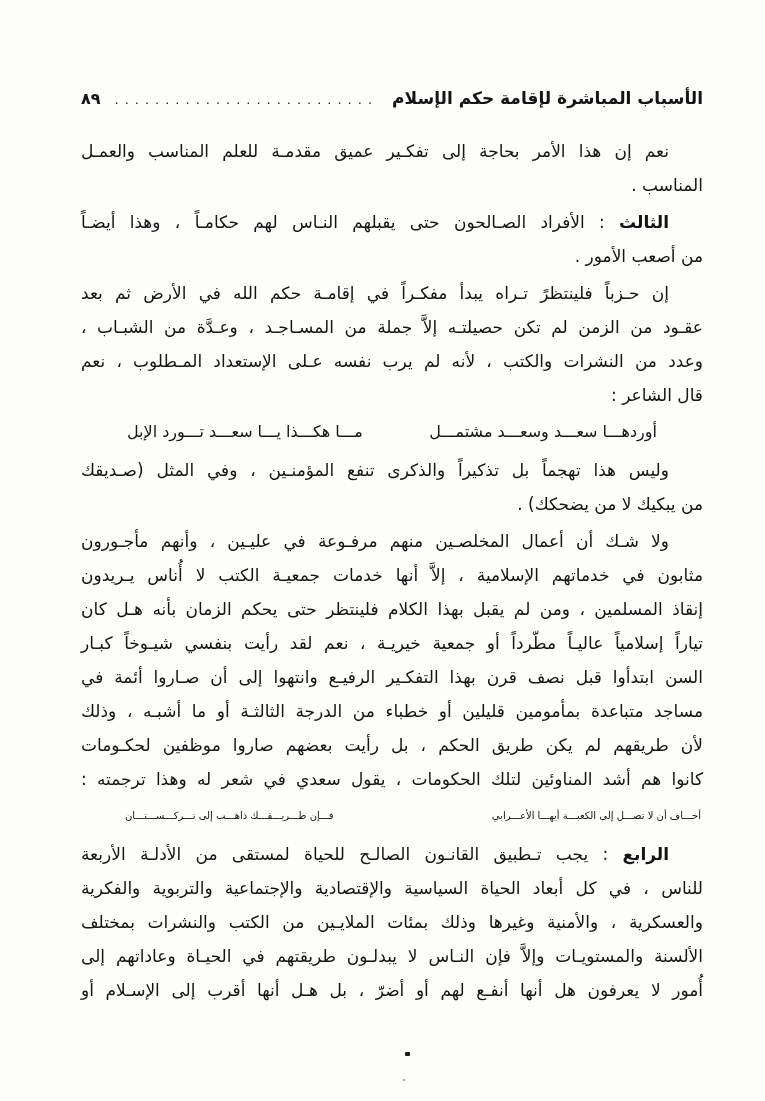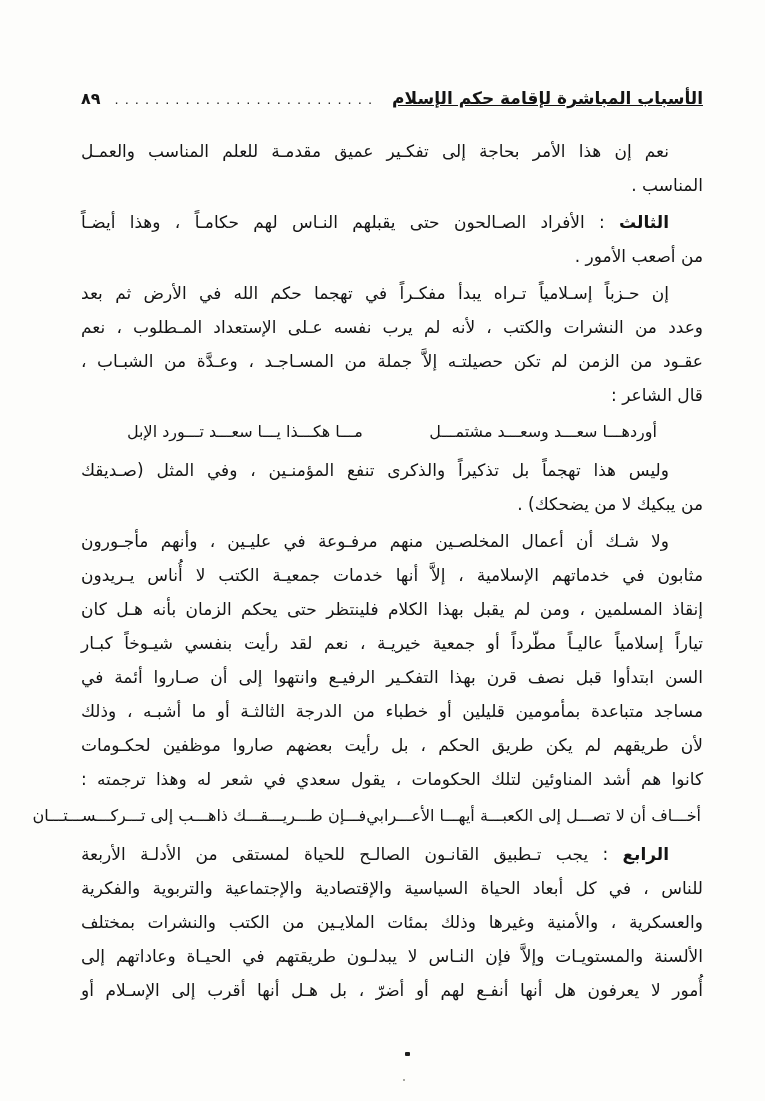--- a/index.html
+++ b/index.html
@@ -25,21 +25,20 @@
   .running-header {
     display: flex;
     align-items: baseline;
     margin-bottom: 26px;
   }
   .running-title {
     font-weight: bold;
     font-size: 17px;
     white-space: nowrap;
     letter-spacing: 0.2px;
-    text-decoration: underline;
   }
   .leader-dots {
     flex: 1;
     overflow: hidden;
     white-space: nowrap;
     font-size: 13px;
     letter-spacing: 6px;
     margin: 0 10px;
     color: #222;
     direction: ltr;
@@ -69,21 +68,21 @@
   .verse {
     display: flex;
     justify-content: space-between;
     align-items: baseline;
     line-height: 34px;
     margin: 2px 0 4px 0;
   }
   .verse.narrow { padding: 0 46px; }
   .verse.wide { padding: 0 2px; }
   .hemistich { white-space: nowrap; font-size: 16px; }
-  .verse.small .hemistich { font-size: 16px; }
+  .verse.small .hemistich { font-size: 10px; margin-left: 42px; }
   
   .speck {
     position: absolute;
     background: #1d1d1d;
     border-radius: 1px;
   }
   .speck.s1 { left: 405px; top: 1052px; width: 5px; height: 4px; }
   .speck.s2 { left: 403px; top: 1079px; width: 2px; height: 2px; background: #8a8a85; }
 </style>
 </head>
@@ -102,23 +101,23 @@
       <div class="line first">نعم إن هذا الأمر بحاجة إلى تفكـير عميق مقدمـة للعلم المناسب والعمـل</div>
       <div class="line end">المناسب .</div>
     </div>
 
     <div class="para">
       <div class="line first"><span class="lead-word">الثالث</span><span> : الأفراد الصـالحون حتى يقبلهم النـاس لهم حكامـاً ، وهذا أيضـاً</span></div>
       <div class="line end">من أصعب الأمور .</div>
     </div>
 
     <div class="para">
-      <div class="line first">إن حـزباً إسـلامياً تـراه يبدأ مفكـراً في تهجما حكم الله في الأرض ثم بعد</div>
+      <div class="line first">إن حـزباً فلينتظرً تـراه يبدأ مفكـراً في إقامـة حكم الله في الأرض ثم بعد</div>
+      <div class="line">عقـود من الزمن لم تكن حصيلتـه إلاَّ جملة من المسـاجـد ، وعـدَّة من الشبـاب ،</div>
       <div class="line">وعدد من النشرات والكتب ، لأنه لم يرب نفسه عـلى الإستعداد المـطلوب ، نعم</div>
-      <div class="line">عقـود من الزمن لم تكن حصيلتـه إلاَّ جملة من المسـاجـد ، وعـدَّة من الشبـاب ،</div>
       <div class="line end">قال الشاعر :</div>
     </div>
 
     <div class="verse narrow">
       <span class="hemistich">أوردهـــا سعـــد وسعـــد مشتمـــل</span>
       <span class="hemistich">مـــا هكـــذا يـــا سعـــد تـــورد الإبل</span>
     </div>
 
     <div class="para">
       <div class="line first">وليس هذا تهجماً بل تذكيراً والذكرى تنفع المؤمنـين ، وفي المثل (صـديقك</div>

